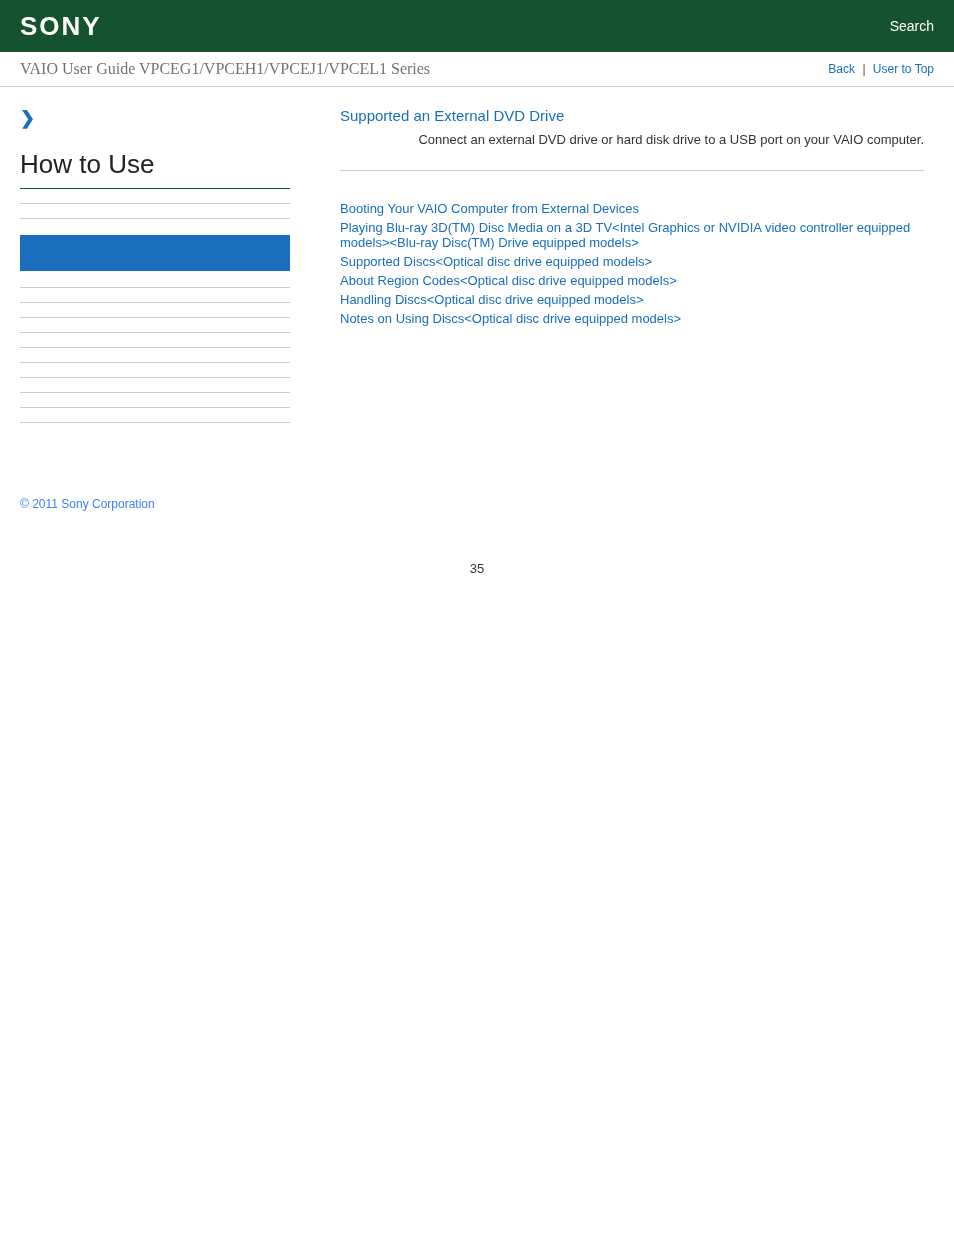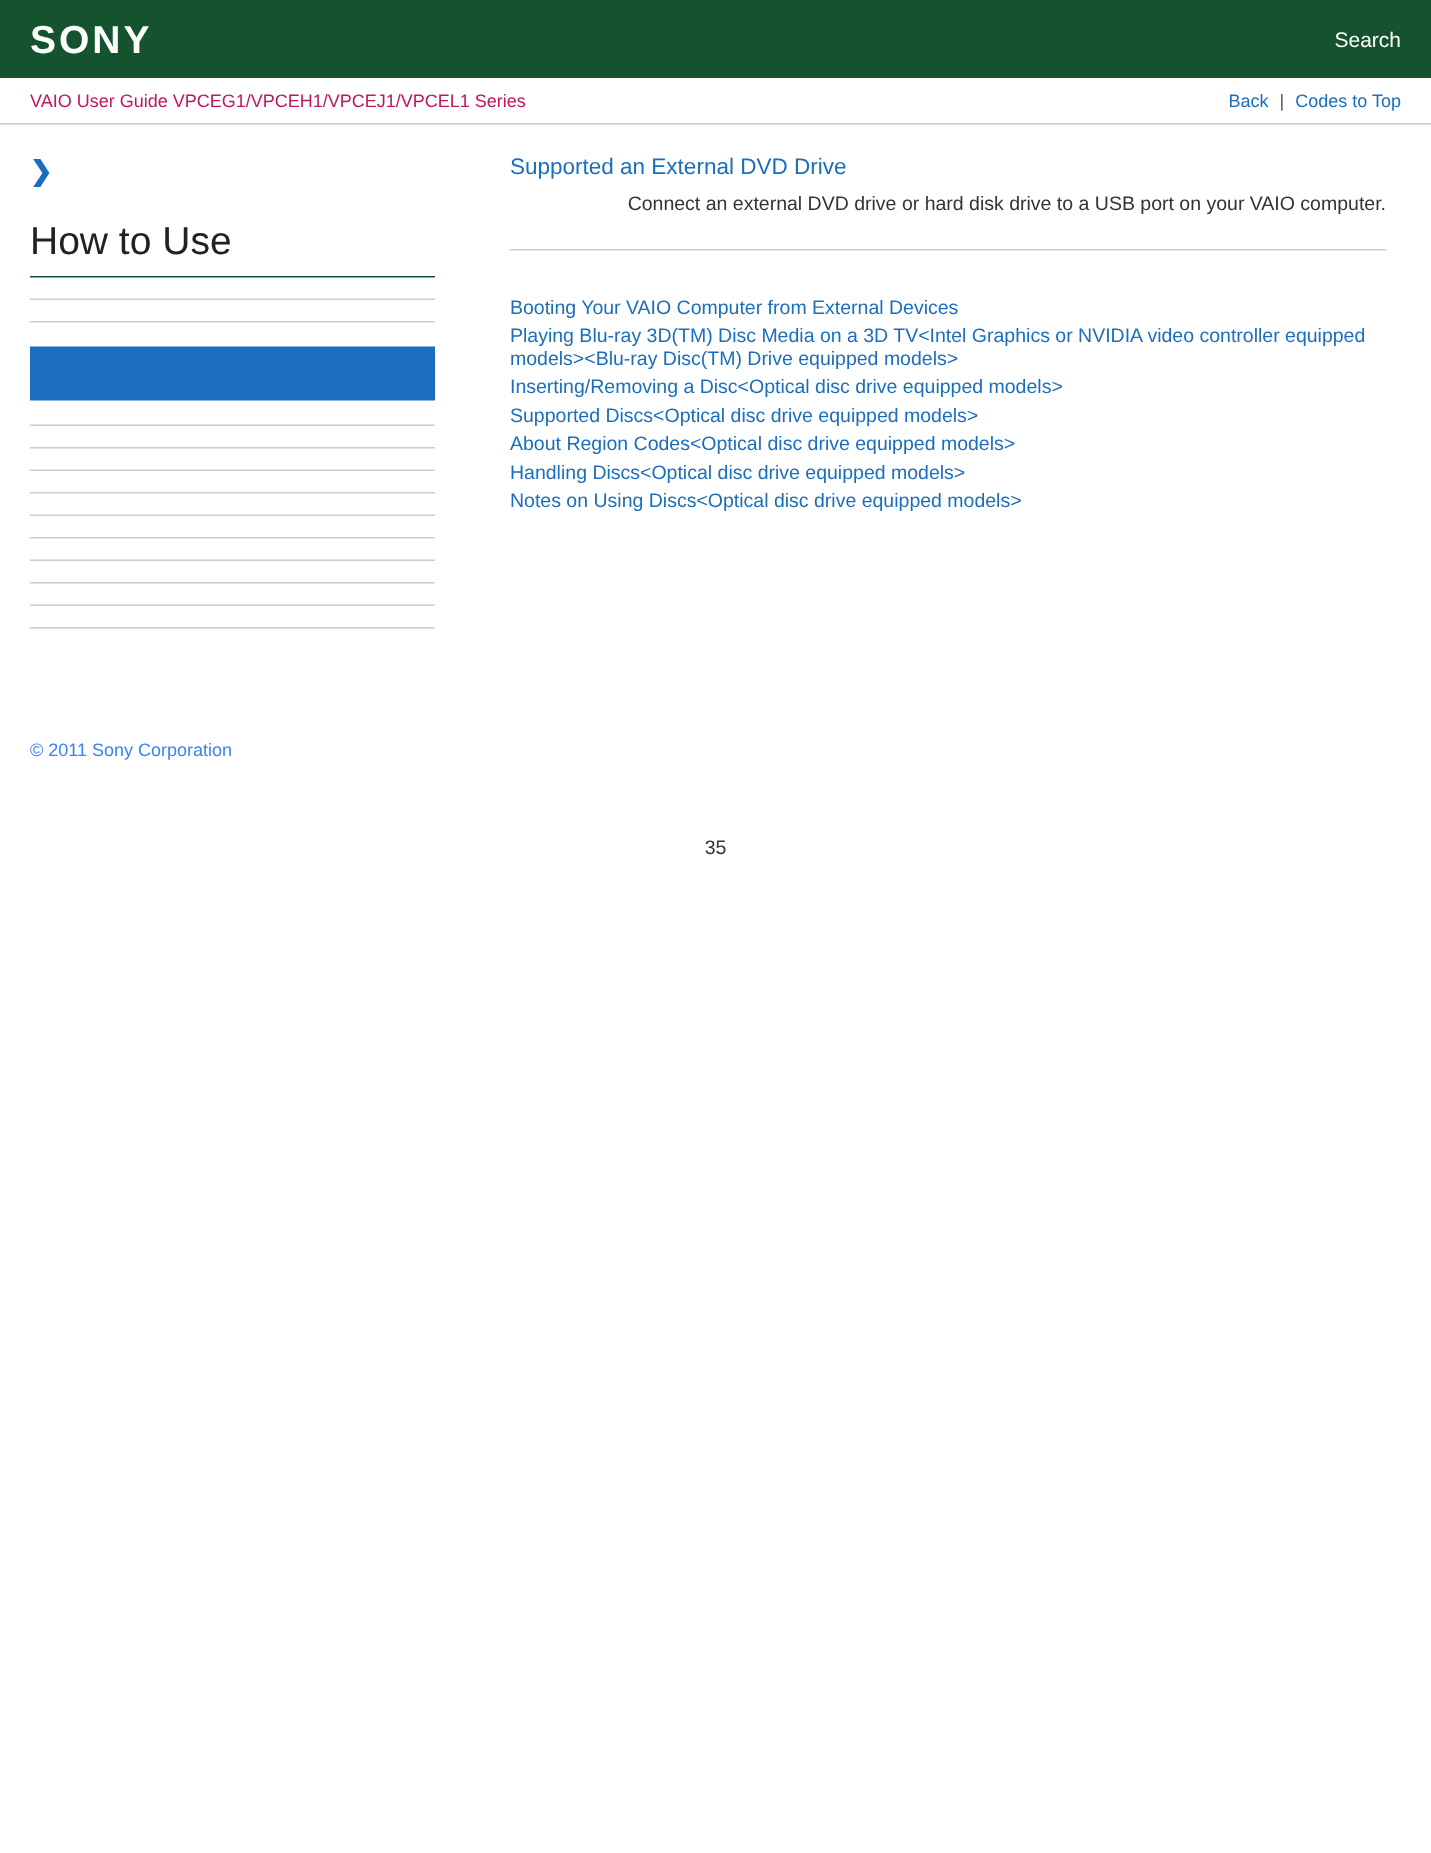--- a/index.html
+++ b/index.html
@@ -46,22 +46,23 @@
     
     .breadcrumb-bar {
       border-bottom: 1px solid #ccc;
       padding: 8px 20px;
       display: flex;
       justify-content: space-between;
       align-items: center;
     }
 
     .breadcrumb-text {
-      font-size: 12px;
-      color: #be185d;
+      font-size: 16px;
+      color: #737373;
+      font-family: Liberation Serif, serif;
     }
 
     .nav-links {
       font-size: 12px;
     }
 
     .nav-links a {
       color: #1a6ebd;
       text-decoration: none;
     }
@@ -175,21 +176,21 @@
 <div class="header">
   <span class="sony-logo">SONY</span>
   <button class="search-btn">Search</button>
 </div>
 
 <div class="breadcrumb-bar">
   <span class="breadcrumb-text">VAIO User Guide VPCEG1/VPCEH1/VPCEJ1/VPCEL1 Series</span>
   <div class="nav-links">
     <a href="#">Back</a>
     <span class="nav-separator">|</span>
-    <a href="#">Codes to Top</a>
+    <a href="#">User to Top</a>
   </div>
 </div>
 
 <div class="main-container">
 
   <div class="sidebar">
     <span class="sidebar-arrow">❯</span>
 
     <div class="sidebar-section-title">How to Use</div>
 
@@ -213,21 +214,20 @@
   <div class="content-area">
 
     <div class="content-section">
       <a href="#" class="content-link" style="font-size:15px;">Supported an External DVD Drive</a>
       <p class="content-description">Connect an external DVD drive or hard disk drive to a USB port on your VAIO computer.</p>
     </div>
 
     <div class="links-section">
       <a href="#" class="content-link">Booting Your VAIO Computer from External Devices</a>
       <a href="#" class="content-link">Playing Blu-ray 3D(TM) Disc Media on a 3D TV&lt;Intel Graphics or NVIDIA video controller equipped models&gt;&lt;Blu-ray Disc(TM) Drive equipped models&gt;</a>
-      <a href="#" class="content-link">Inserting/Removing a Disc&lt;Optical disc drive equipped models&gt;</a>
       <a href="#" class="content-link">Supported Discs&lt;Optical disc drive equipped models&gt;</a>
       <a href="#" class="content-link">About Region Codes&lt;Optical disc drive equipped models&gt;</a>
       <a href="#" class="content-link">Handling Discs&lt;Optical disc drive equipped models&gt;</a>
       <a href="#" class="content-link">Notes on Using Discs&lt;Optical disc drive equipped models&gt;</a>
     </div>
 
   </div>
 </div>
 
 <div class="footer">

